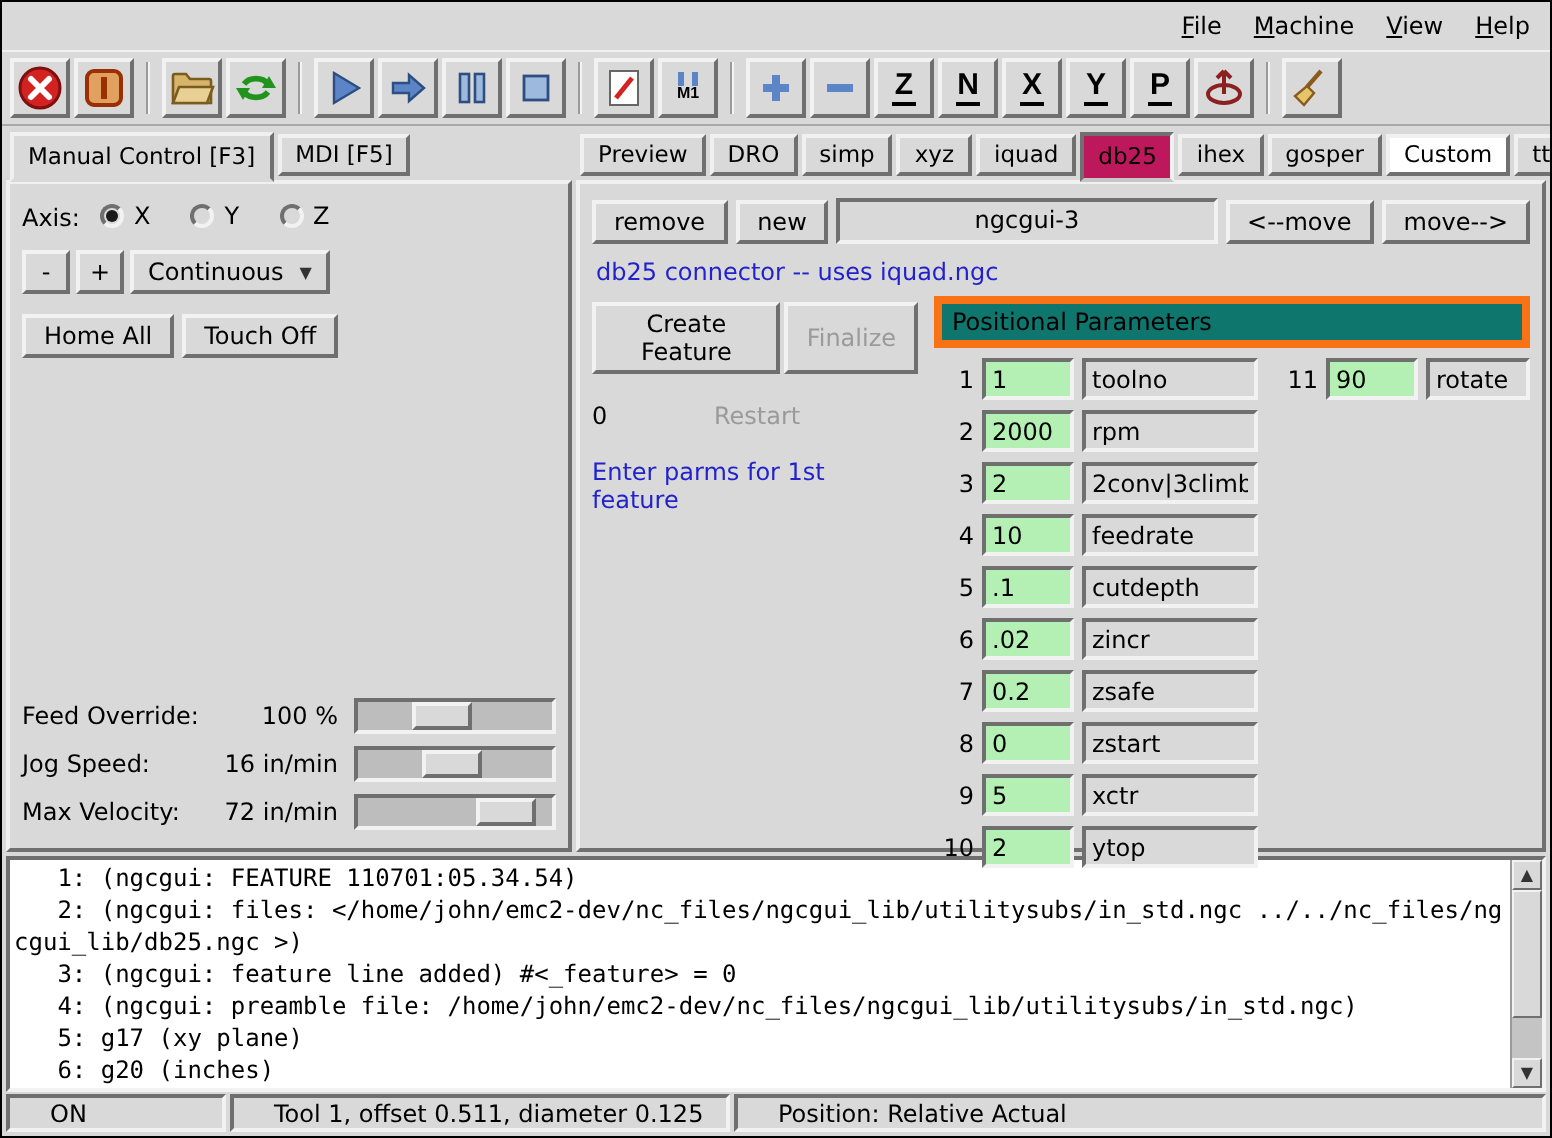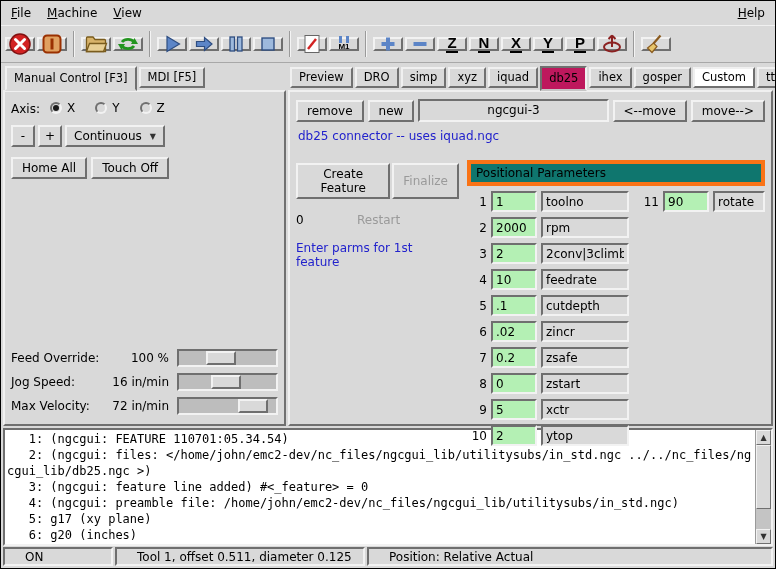--- a/index.html
+++ b/index.html
@@ -2,28 +2,28 @@
 <html><head>
 <meta charset="utf-8">
 <style>
   *{box-sizing:border-box;margin:0;padding:0;}
   html,body{width:776px;height:569px;}
   body{font-family:"DejaVu Sans","Liberation Sans",sans-serif;font-size:12px;background:#d9d9d9;color:#000;}
   .window{width:776px;height:569px;border:1px solid #000;display:flex;flex-direction:column;background:#d9d9d9;overflow:hidden;}
 
   
   .menubar{height:24px;display:flex;align-items:center;padding:0 2px;}
-  #menu-items{display:flex;flex:1;}
+  #menu-items{display:flex;flex:1;justify-content:flex-end;}
   .menu-item{padding:3px 8px;cursor:default;}
   .menu-item u{text-decoration:underline;}
 
   
   .toolbar{height:38px;display:flex;align-items:center;padding:2px 4px;gap:2px;
            border-top:1px solid #f0f0f0;border-bottom:1px solid #a8a8a8;}
-  .tbtn{width:30px;height:14px;background:#d9d9d9;border:2px solid;
+  .tbtn{width:30px;height:30px;background:#d9d9d9;border:2px solid;
         border-color:#f2f2f2 #6f6f6f #6f6f6f #f2f2f2;display:flex;align-items:center;justify-content:center;padding:0;cursor:default;}
   .tsep{width:2px;height:26px;margin:0 4px;border-left:1px solid #9a9a9a;border-right:1px solid #f4f4f4;}
   .vletter{font-weight:bold;font-size:15px;line-height:1;border-bottom:2px solid #000;padding:0 1px 1px;}
   .m1icon{display:flex;flex-direction:column;align-items:center;}
   .m1bars{display:block;width:10px;height:7px;border-left:3px solid #5c85c7;border-right:3px solid #5c85c7;}
   .m1text{font-size:8px;font-weight:bold;line-height:1.1;}
 
   
   .main{flex:1;display:flex;padding:2px;gap:2px;min-height:0;}
   .panel{display:flex;flex-direction:column;min-width:0;}
@@ -61,21 +61,21 @@
            border-color:#6f6f6f #f2f2f2 #f2f2f2 #6f6f6f;position:relative;}
   .sthumb{position:absolute;top:0;height:14px;width:30px;background:#d9d9d9;border:2px solid;
           border-color:#f2f2f2 #6f6f6f #6f6f6f #f2f2f2;}
 
   
   .rbody{padding:7px 6px;display:flex;flex-direction:column;gap:5px;}
   .ngc-header{display:flex;gap:4px;align-items:center;}
   .entry{border:2px solid;border-color:#6f6f6f #f2f2f2 #f2f2f2 #6f6f6f;background:#d9d9d9;}
   .name-entry{flex:1;text-align:center;height:23px;line-height:19px;}
   .subtitle{color:#2222cc;padding:2px 0 0 2px;}
-  .ngc-content{display:flex;gap:8px;align-items:flex-start;margin-top:12px;}
+  .ngc-content{display:flex;gap:8px;align-items:flex-start;margin-top:0;}
   .ngc-left{width:176px;display:flex;flex-direction:column;gap:10px;padding-top:3px;}
   .cf-row{display:flex;gap:2px;}
   .btn.disabled{color:#9a9a9a;}
   .btn.flat{border-color:transparent;background:transparent;}
   .restart-row{display:flex;align-items:center;}
   .count{width:16px;}
   .restart-row .btn{margin-left:34px;}
   .hint{color:#2222cc;}
   .ngc-right{width:max-content;}
   .param-header{background:#0f766e;border:4px solid #f97316;padding:2px 5px;margin-bottom:5px;}

